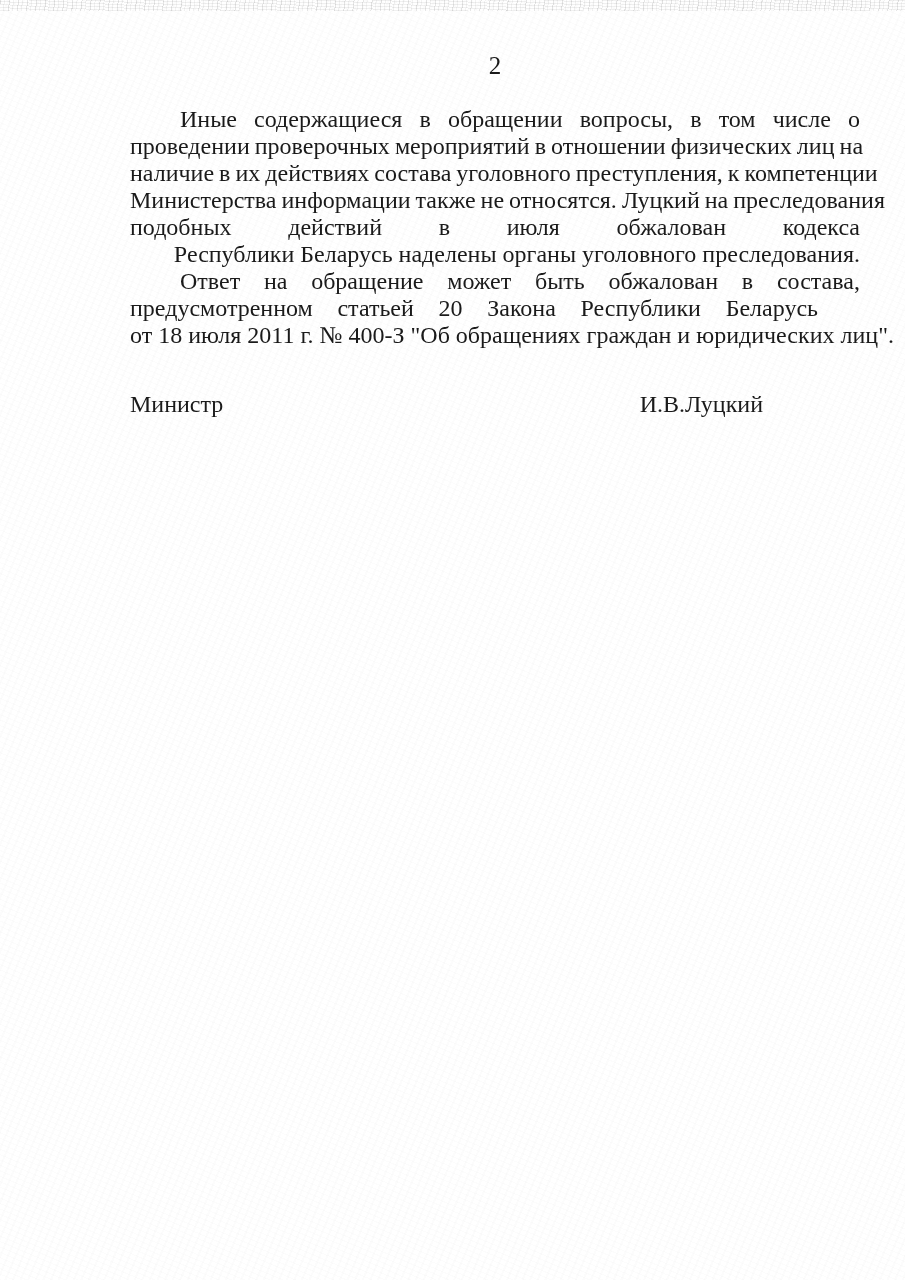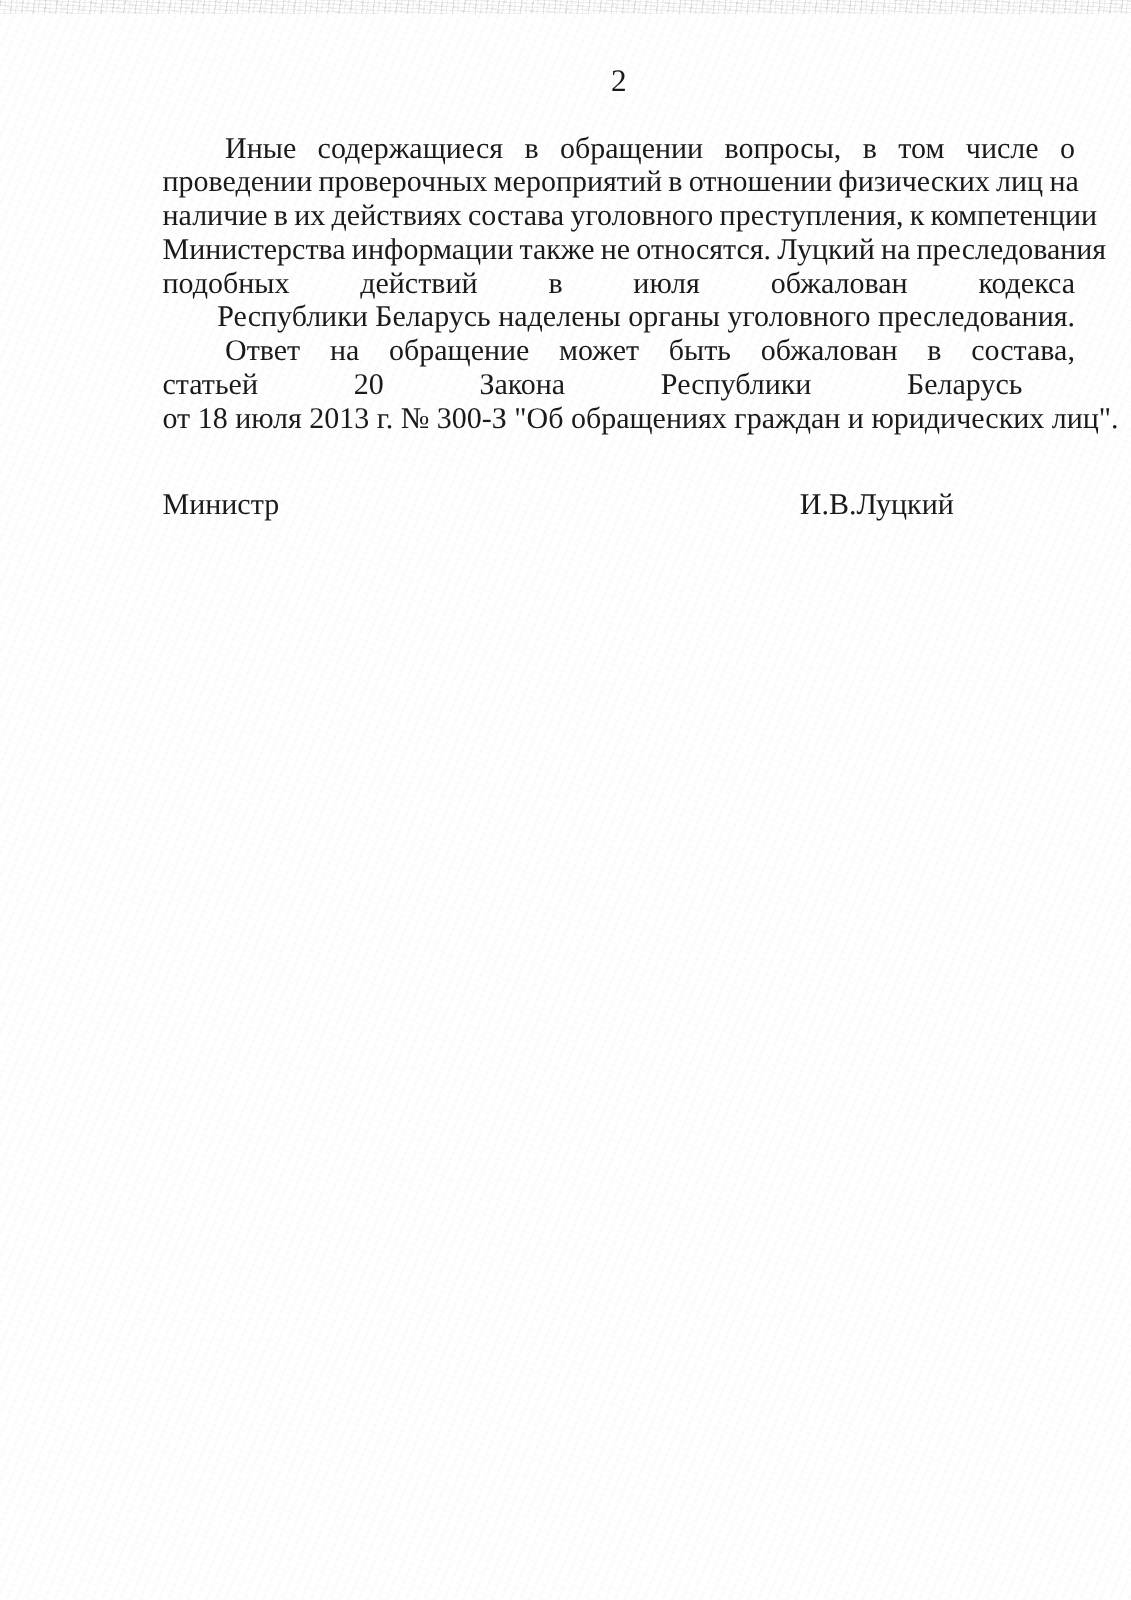--- a/index.html
+++ b/index.html
@@ -142,27 +142,28 @@
           <span>Ответ</span>
           <span>на</span>
           <span>обращение</span>
           <span>может</span>
           <span>быть</span>
           <span>обжалован</span>
           <span>в</span>
           <span>состава,</span>
         </div>
       <div class="line jl narrow">
+          <span>предусмотренном</span>
           <span>статьей</span>
           <span>20</span>
           <span>Закона</span>
           <span>Республики</span>
           <span>Беларусь</span>
         </div>
-      <div class="line last">от 18 июля 2013 г. № 300-З "Об обращениях граждан и юридических лиц".</div>
+      <div class="line last">от 18 июля 2011 г. № 400-З "Об обращениях граждан и юридических лиц".</div>
     </div>
 
     <div class="signature">
       <span>Министр</span>
       <span>И.В.Луцкий</span>
     </div>
 
   </div>
 </div>
 

